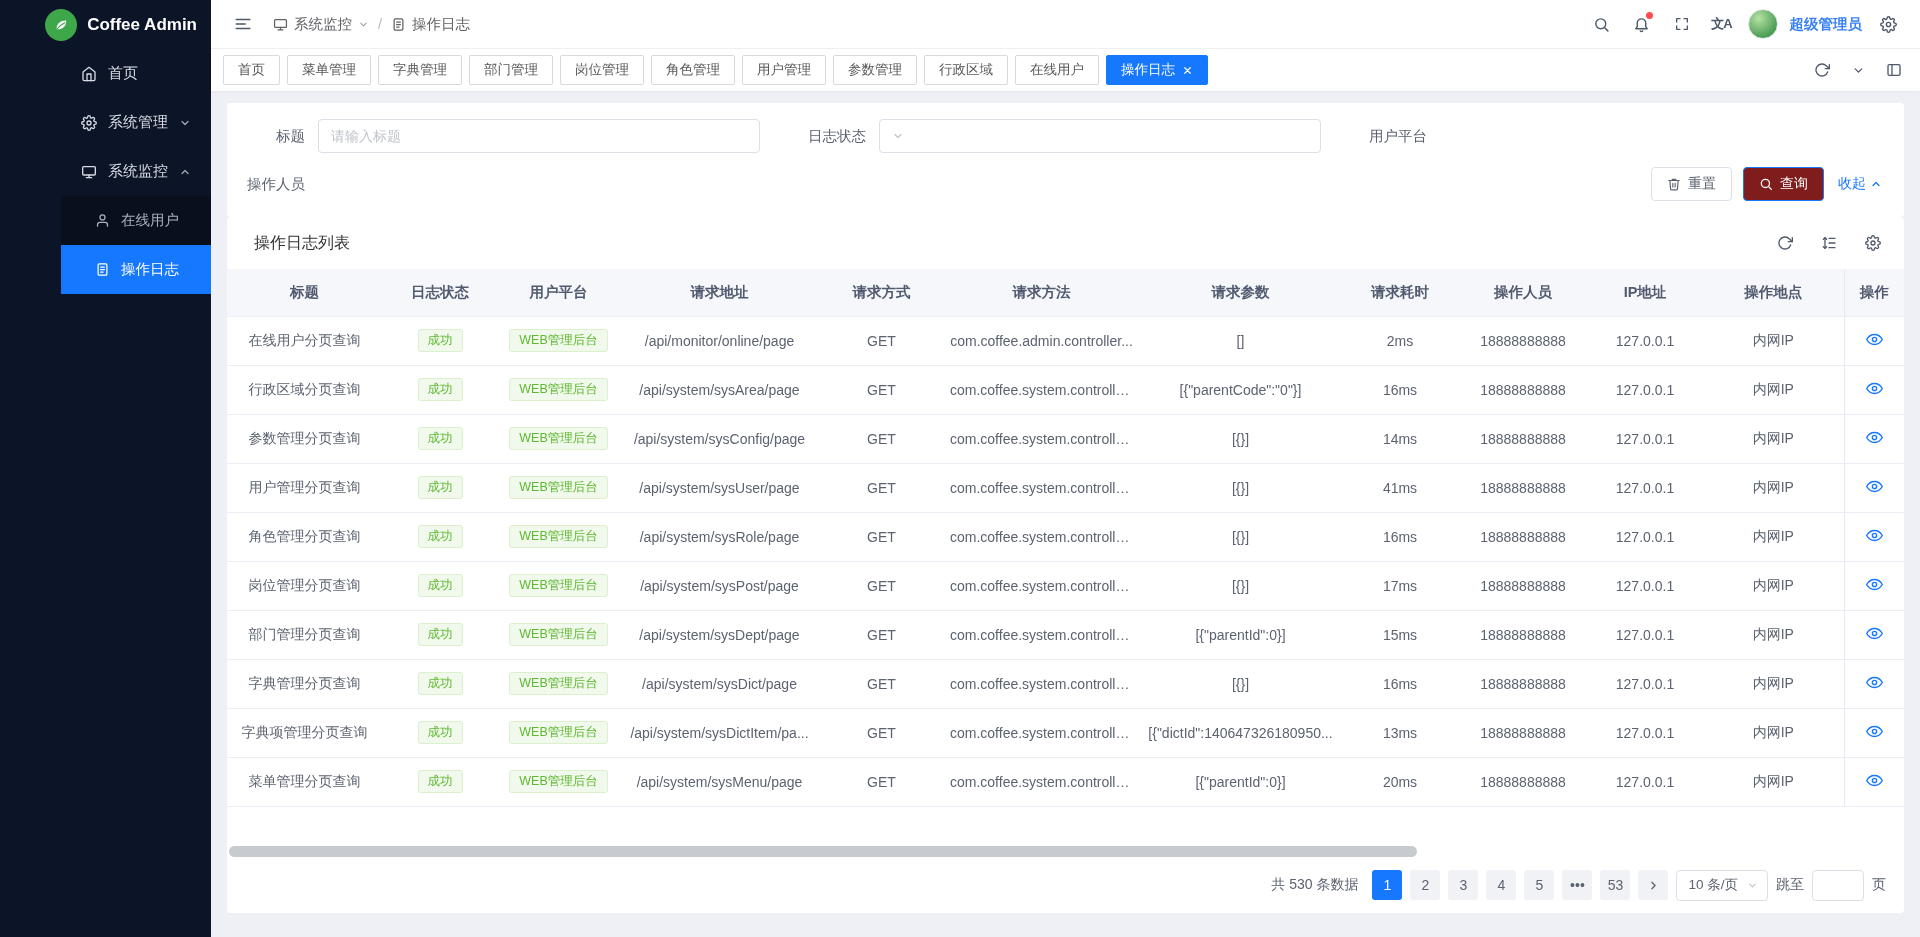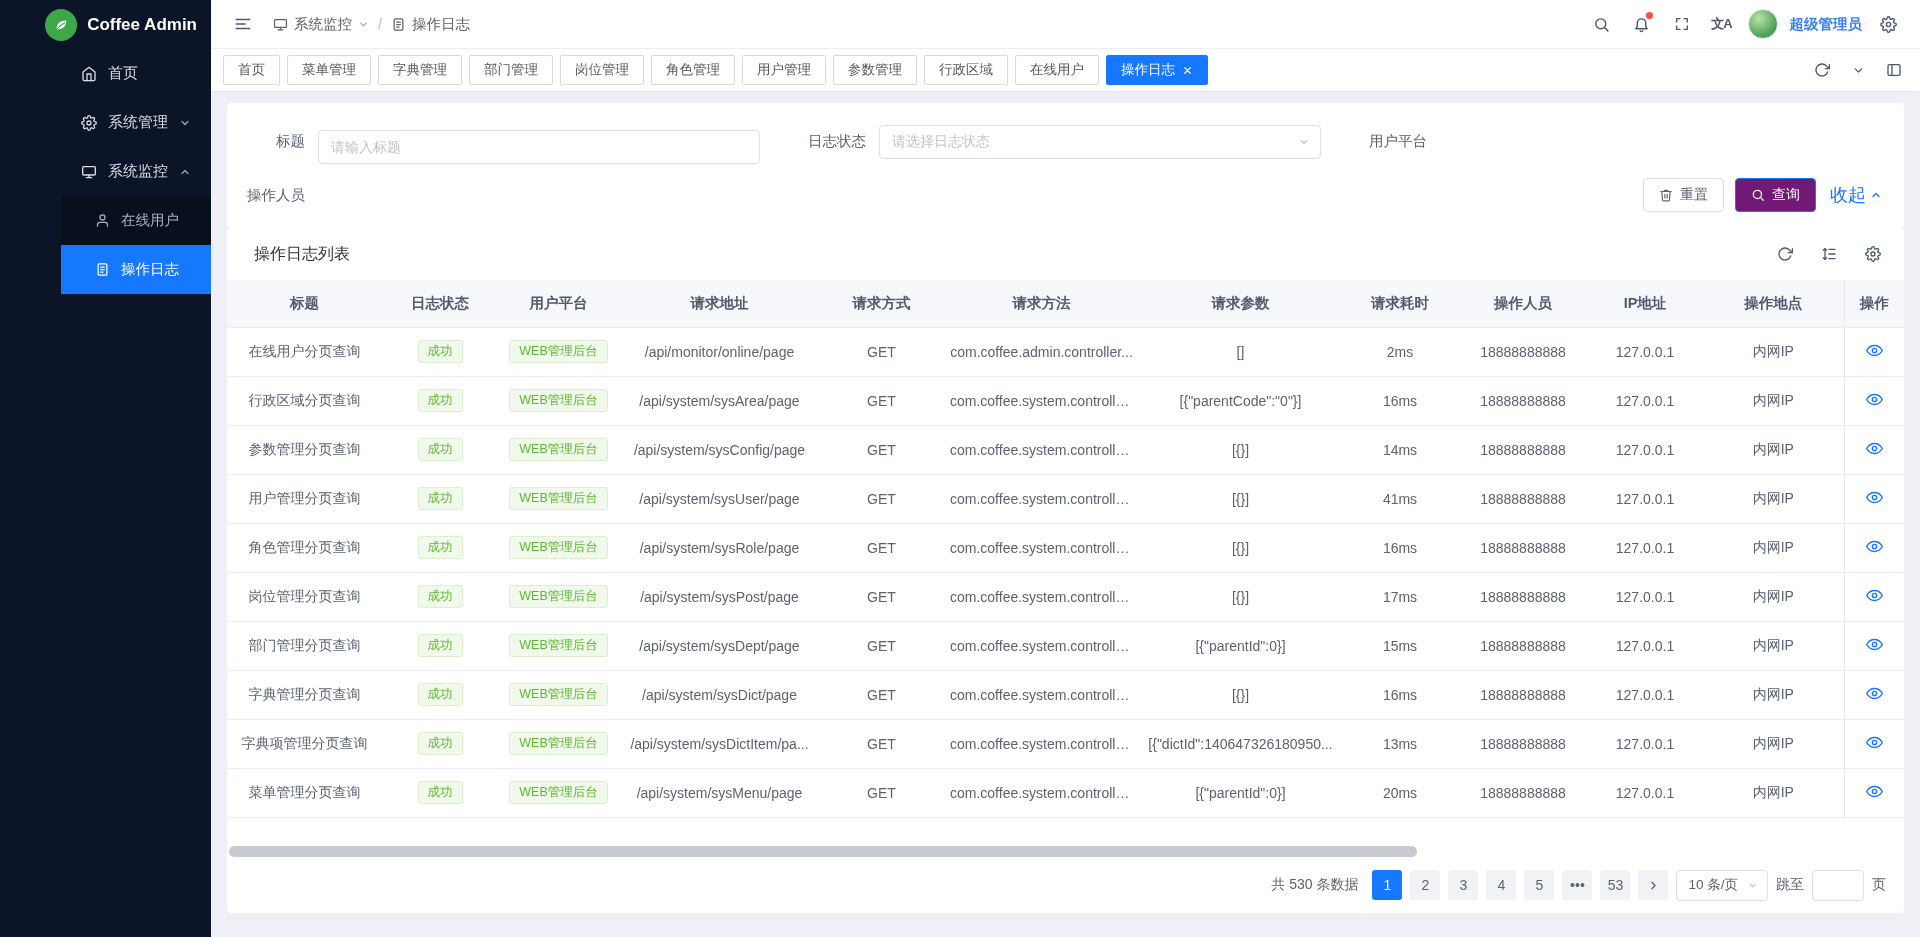--- a/index.html
+++ b/index.html
@@ -46,29 +46,29 @@
   
   .content { flex:1; min-height:0; padding:12px 16px 24px; display:flex; flex-direction:column; }
   .card { background:#fff; border-radius:4px; }
 
   
   .filter-card { padding:16px 22px 16px 16px; flex-shrink:0; }
   .filter-grid { display:grid; grid-template-columns:1fr 1fr 1fr; column-gap:44px; row-gap:14px; }
   .field { display:flex; align-items:center; gap:13px; min-width:0; }
   .field label { width:62px; flex-shrink:0; text-align:right; color:#5c6370; font-size:14.5px; white-space:nowrap; }
   .txt-input, .select { height:34px; flex:1; min-width:0; border:1px solid #dcdfe6; border-radius:4px; background:#fff; font-size:14px; color:#333; }
-  .txt-input { padding:0 12px; outline:none; font-family:inherit;margin-top:11px; }
+  .txt-input { padding:0 12px; outline:none; font-family:inherit; }
   .txt-input::placeholder { color:#c0c4cc; }
   .select { display:flex; align-items:center; padding:0 10px 0 12px; cursor:pointer; }
   .select .ph { color:#c0c4cc; flex:1; overflow:hidden; white-space:nowrap; }
   .select .caret { color:#c0c4cc; }
   .filter-actions { grid-column:2 / 4; display:flex; align-items:center; justify-content:flex-end; gap:11px; }
   .btn { height:34px; padding:0 15px; display:inline-flex; align-items:center; gap:7px; border:1px solid #dcdfe6; border-radius:4px; background:#fff; color:#5c6370; font-size:14px; cursor:pointer; font-family:inherit; }
-  .btn.primary { background:#701a75; border-color:#1677ff; color:#fff; }
-  .collapse-link { display:inline-flex; align-items:center; gap:4px; color:#1677ff; font-size:18px; cursor:pointer; text-decoration:none; margin-left:3px; }
+  .btn.primary { background:#7f1d1d; border-color:#1677ff; color:#fff; }
+  .collapse-link { display:inline-flex; align-items:center; gap:4px; color:#1677ff; font-size:14px; cursor:pointer; text-decoration:none; margin-left:3px; }
 
   
   .table-card { flex:1; min-height:0; display:flex; flex-direction:column; }
   .card-header { height:52px; display:flex; align-items:center; padding:0 17px; flex-shrink:0;margin-left:10px; }
   .card-title { font-size:16px; color:#333; }
   .card-tools { margin-left:auto; display:flex; align-items:center; gap:16px; color:#515a6e; }
 
   table { width:100%; border-collapse:collapse; table-layout:fixed; }
   thead th { background:#f5f7fa; height:47px; font-weight:600; color:#515a6e; font-size:14.5px; text-align:center; border-bottom:1px solid #ebeef5; padding:0 6px; white-space:nowrap; overflow:hidden; }
   tbody td { height:49px; text-align:center; font-size:14px; color:#5c6370; border-bottom:1px solid #ebeef5; padding:0 7px; white-space:nowrap; overflow:hidden; text-overflow:ellipsis; }
@@ -271,21 +271,20 @@
 
       <section class="card filter-card">
         <div class="filter-grid">
           <div class="field">
             <label>标题</label>
             <input class="txt-input" placeholder="请输入标题" style="">
           </div>
           <div class="field">
             <label>日志状态</label>
             <div class="select">
-              <span class="ph">请选择日志状态</span>
               <svg class="caret" width="12" height="12" viewBox="0 0 24 24" fill="none" stroke="currentColor" stroke-width="2.4" stroke-linecap="round" stroke-linejoin="round">
                   <polyline points="6 9 12 15 18 9"></polyline>
                 </svg>
             </div>
           </div>
           <div class="field">
             <label>用户平台</label>
           </div>
           <div class="field">
             <label>操作人员</label>

